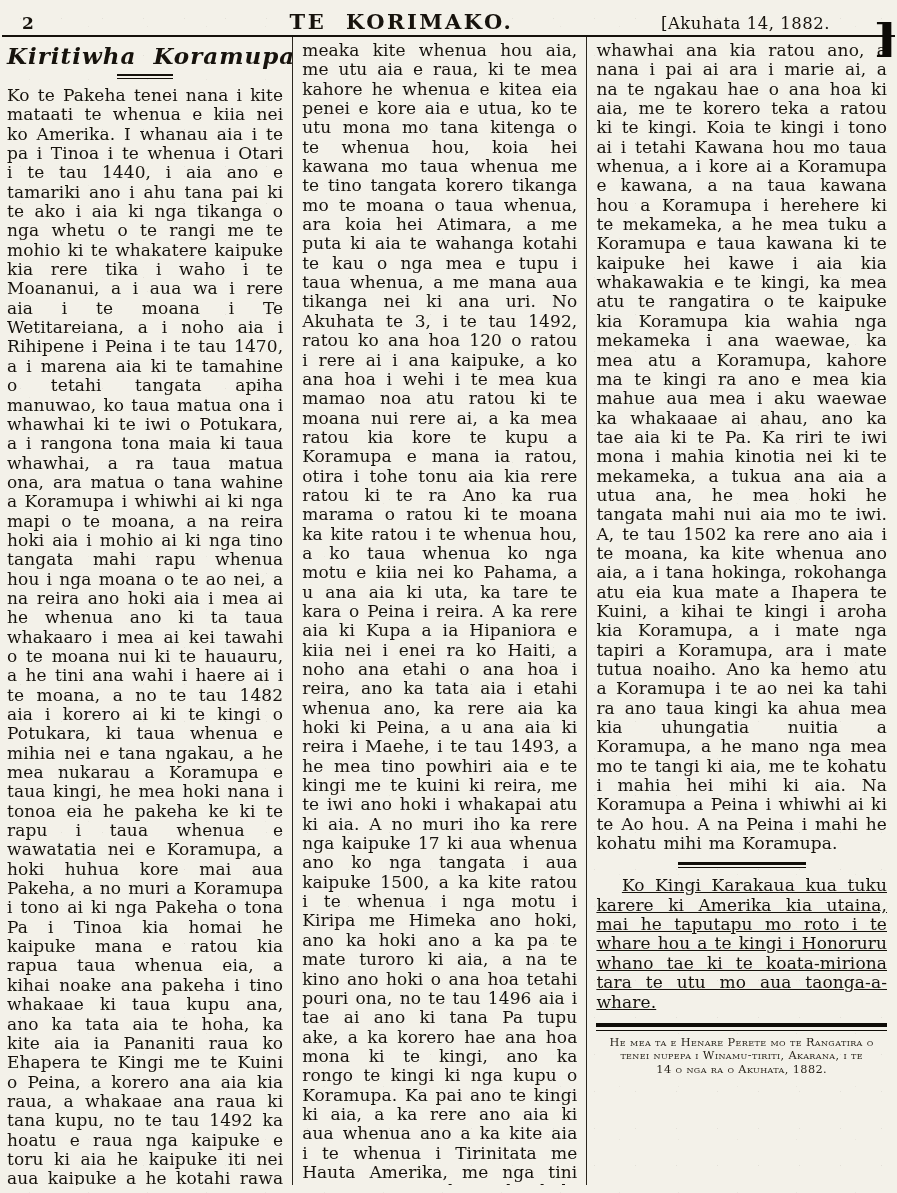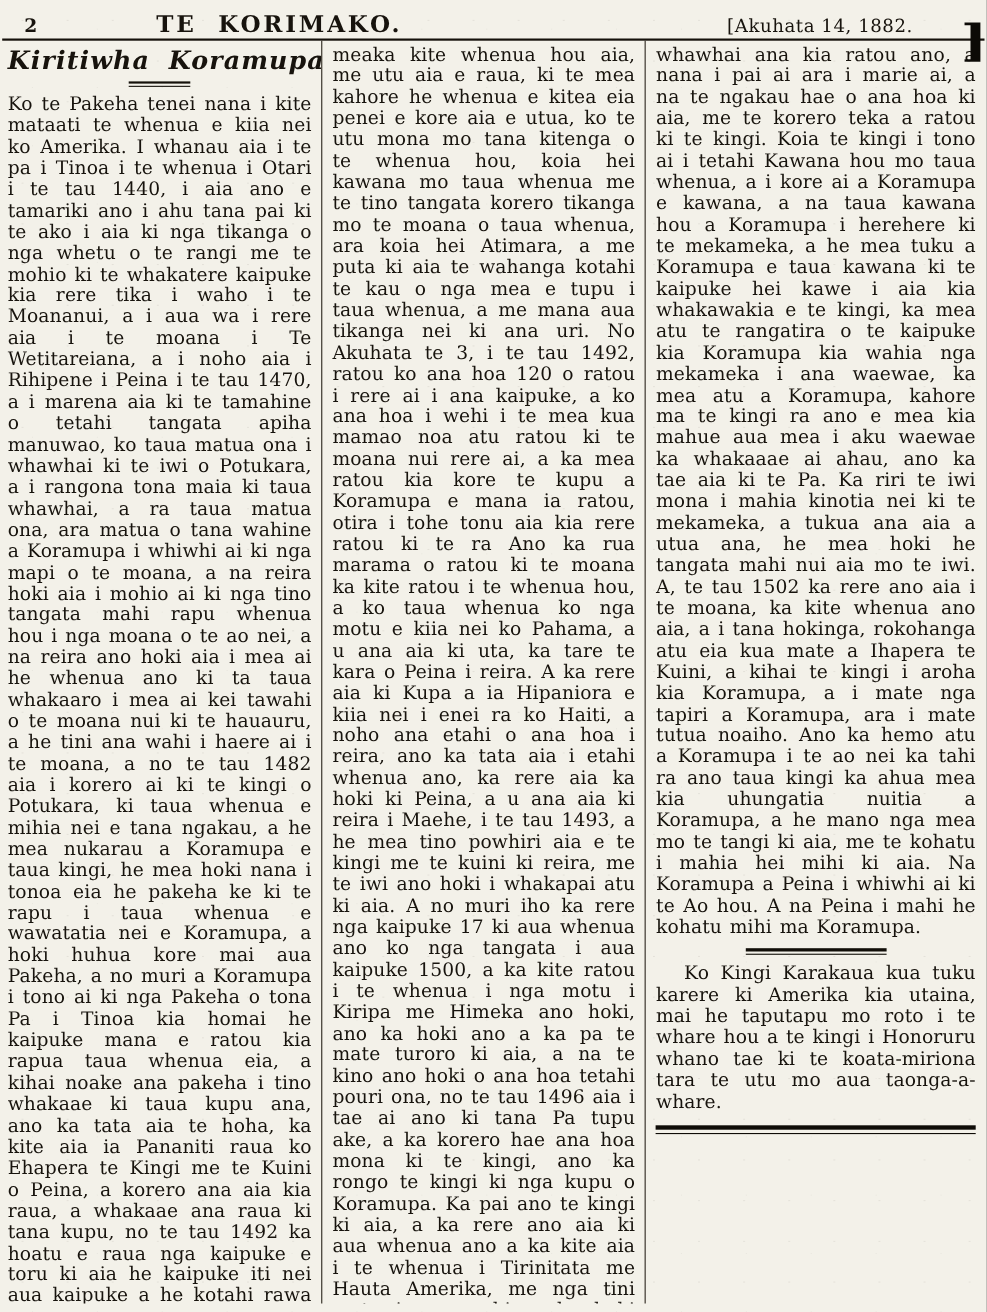--- a/index.html
+++ b/index.html
@@ -21,20 +21,21 @@
   .header {
     display: flex;
     align-items: baseline;
     padding: 9px 26px 2px 22px;
     height: 33px;
     box-sizing: border-box;
   }
   .page-num { font-size: 17px; font-weight: bold; width: 120px; }
   .masthead {
     flex: 1;
+    text-align: center;
     font-size: 21px;
     font-weight: bold;
     letter-spacing: 2.5px;
     word-spacing: 10px;
   }
   .issue-date {
     width: 210px;
     text-align: left;
     font-size: 16.5px;
     letter-spacing: 0.5px;
@@ -78,21 +79,21 @@
     border-bottom: 1px solid #15110b;
   }
   p.body {
     margin: 0;
     font-size: 17px;
     line-height: 19.35px;
     text-align: justify;
     word-spacing: 0.09em;
     letter-spacing: 0.1px;
   }
-  p.indent { text-indent: 1.5em; margin-top: 5px; }
+  p.indent { text-indent: 1.5em; margin-top: 5px; text-decoration: underline; }
   .section-divider {
     width: 128px;
     height: 2px;
     margin: 9px auto 8px auto;
     border-top: 3px solid #110e08;
     border-bottom: 1.2px solid #110e08;
   }
   .colophon-rule {
     height: 3px;
     margin: 11px 0 5px 0;
@@ -145,19 +146,24 @@
 
     <div class="col col3">
       <p class="body">whawhai ana kia ratou ano, a nana i pai ai ara i marie ai, a na te ngakau hae o ana hoa ki aia, me te korero teka a ratou ki te kingi.  Koia te kingi i tono ai i tetahi Kawana hou mo taua whenua, a i kore ai a Koramupa e kawana, a na taua kawana hou a Koramupa i herehere ki te mekameka, a he mea tuku a Koramupa e taua kawana ki te kaipuke hei kawe i aia kia whakawakia e te kingi, ka mea atu te rangatira o te kaipuke kia Koramupa kia wahia nga mekameka i ana waewae, ka mea atu a Koramupa, kahore ma te kingi ra ano e mea kia mahue aua mea i aku waewae ka whakaaae ai ahau, ano ka tae aia ki te Pa.  Ka riri te iwi mona i mahia kinotia nei ki te mekameka, a tukua ana aia a utua ana, he mea hoki he tangata mahi nui aia mo te iwi.  A, te tau 1502 ka rere ano aia i te moana, ka kite whenua ano aia, a i tana hokinga, rokohanga atu eia kua mate a Ihapera te Kuini, a kihai te kingi i aroha kia Koramupa, a i mate nga tapiri a Koramupa, ara i mate tutua noaiho.  Ano ka hemo atu a Koramupa i te ao nei ka tahi ra ano taua kingi ka ahua mea kia uhungatia nuitia a Koramupa, a he mano nga mea mo te tangi ki aia, me te kohatu i mahia hei mihi ki aia.  Na Koramupa a Peina i whiwhi ai ki te Ao hou. A na Peina i mahi he kohatu mihi ma Koramupa.</p>
 
       <div class="section-divider"></div>
 
       <p class="body indent">Ko Kingi Karakaua kua tuku karere ki Amerika kia utaina, mai he taputapu mo roto i te whare hou a te kingi i Honoruru whano tae ki te koata-miriona tara te utu mo aua taonga-a-whare.</p>
 
       <div class="colophon-rule"></div>
 
+      <div class="colophon">
+        <div>He mea ta e Henare Perete mo te Rangatira o</div>
+        <div>tenei nupepa i Winamu-tiriti, Akarana, i te</div>
+        <div>14 o nga ra o Akuhata, 1882.</div>
+      </div>
     </div>
 
   </div>
 
   <div class="corner-mark">]</div>
 
 </div>
 
 </body></html>

